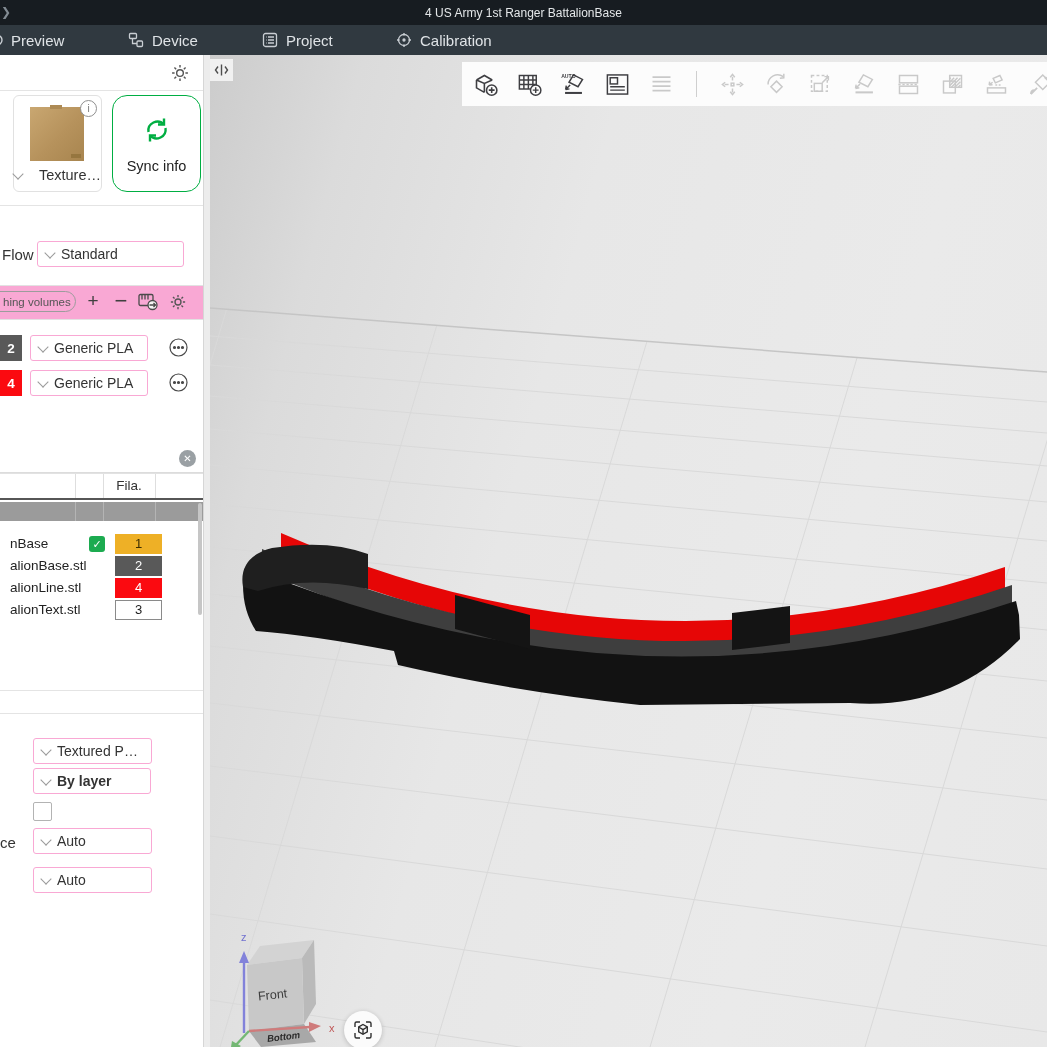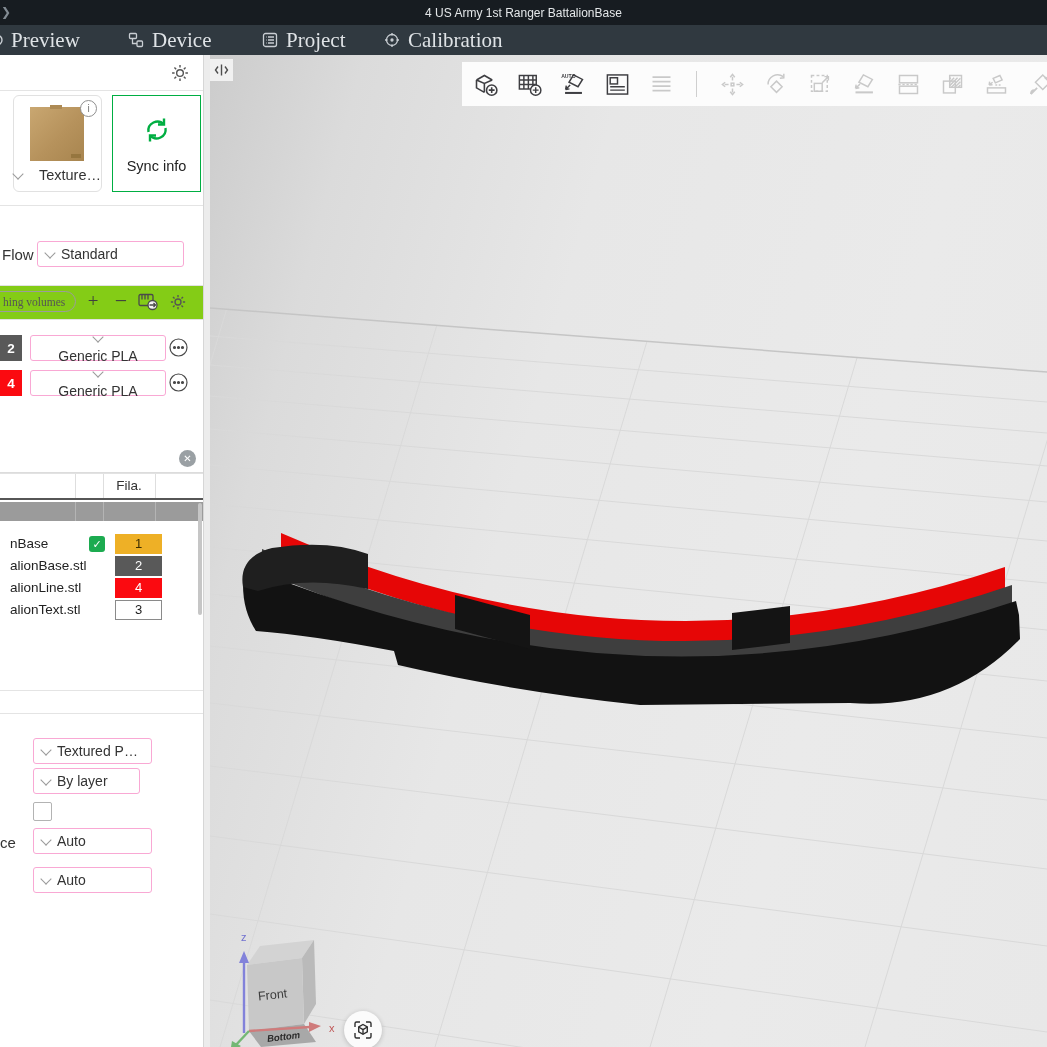--- a/index.html
+++ b/index.html
@@ -2,64 +2,64 @@
 <html><head>
 <meta charset="utf-8">
 <style>
   html,body{margin:0;padding:0;background:#888;}
   .app{position:relative;width:1047px;height:1047px;overflow:hidden;background:#fff;
        font-family:"Liberation Sans",sans-serif;-webkit-font-smoothing:antialiased;}
   
   .titlebar{position:absolute;top:0;left:0;right:0;height:25px;background:#171c21;color:#e4e7e9;
             display:flex;align-items:center;justify-content:center;font-size:12px;}
   .back-arrow{position:absolute;left:1px;top:5px;color:#828b93;font-size:12px;}
-  .tabbar{position:absolute;top:25px;left:0;right:0;height:30px;background:#303940;color:#dfe3e6;font-size:21px;font-family:Liberation Serif, serif;}
+  .tabbar{position:absolute;top:25px;left:0;right:0;height:30px;background:#303940;color:#dfe3e6;font-size:15px;}
   .tab{position:absolute;top:0;height:30px;display:flex;align-items:center;gap:8px;cursor:default;}
   .tab svg{display:block;}
   #tab-preview{left:-13px;}
   #tab-device{left:128px;}
   #tab-project{left:262px;}
-  #tab-calibration{left:384px;}
+  #tab-calibration{left:396px;}
   
   .panel{position:absolute;top:55px;left:0;width:203px;height:992px;background:#fff;overflow:hidden;
          border-right:1px solid #d6d6d6;font-size:14px;color:#333;}
   .panel .hr{position:absolute;left:0;right:0;height:0;border-top:1px solid #e4e4e4;}
   .pgear{position:absolute;top:8px;left:170px;width:20px;height:20px;color:#555;}
   .card{position:absolute;top:40px;height:95px;width:87px;border-radius:6px;background:#fff;}
   .card.plate{left:13px;border:1px solid #e1e1e1;}
-  .card.sync{left:112px;border:1.5px solid #00ae42;border-radius:0;display:flex;flex-direction:column;
+  .card.sync{left:112px;border:1.5px solid #00ae42;border-radius:15px;display:flex;flex-direction:column;
              align-items:center;justify-content:center;gap:9px;}
   .thumb{position:absolute;left:16px;top:11px;width:54px;height:54px;
          background:linear-gradient(135deg,#c9a771 0%,#b6925c 55%,#a8854f 100%);}
   .thumb:before{content:"";position:absolute;left:20px;top:-2px;width:12px;height:4px;background:#ad8a54;}
   .thumb:after{content:"";position:absolute;right:3px;bottom:3px;width:10px;height:4px;background:#96763f;}
   .info-badge{position:absolute;right:4px;top:4px;width:15px;height:15px;border:1px solid #8f8f8f;border-radius:50%;
               color:#777;font-size:10px;line-height:15px;text-align:center;background:#fff;}
   .card-label{position:absolute;left:0;right:0;bottom:8px;display:flex;align-items:center;justify-content:space-between;
               gap:5px;font-size:14.5px;color:#333;}
   .chev{width:7px;height:7px;border-left:1.5px solid #9a9a9a;border-bottom:1.5px solid #9a9a9a;
         transform:rotate(-45deg);flex:0 0 auto;margin-top:-3px;}
   .sync-label{font-size:14.5px;color:#222;}
   .flow-label{position:absolute;left:2px;top:191px;font-size:15px;}
   .dd{position:absolute;height:26px;border:1px solid #f9a8d4;border-radius:3px;background:#fff;
       display:flex;align-items:center;gap:7px;padding:0 8px;font-size:14px;color:#333;box-sizing:border-box;}
   #dd-flow{left:37px;top:186px;width:147px;}
-  .fbar{position:absolute;left:0;right:0;top:230px;height:33px;background:#84cc16;
-        border-top:1px solid #e2e2e2;border-bottom:1px solid #e2e2e2;font-family:Liberation Serif, serif;}
+  .fbar{position:absolute;left:0;right:0;top:230px;height:33px;background:#f9a8d4;
+        border-top:1px solid #e2e2e2;border-bottom:1px solid #e2e2e2;}
   .pill{position:absolute;left:-12px;top:5px;height:21px;width:88px;border:1px solid #9c9c9c;border-radius:11px;
         font-size:11.5px;color:#555;line-height:21px;padding-left:14px;box-sizing:border-box;white-space:nowrap;}
   .fbtn{position:absolute;top:1px;width:22px;height:28px;font-size:19px;color:#3f3f3f;text-align:center;line-height:28px;}
   #f-add{left:82px;} #f-del{left:110px;font-size:22px;}
   .fico{position:absolute;top:7px;color:#4a4a4a;}
   #f-ams{left:138px;} #f-gear{left:169px;width:18px;height:18px;color:#555;}
   .filrow{position:absolute;left:0;height:28px;}
   #filrow-0{top:279px;} #filrow-1{top:314px;}
   .swatch{position:absolute;left:0;top:1px;width:22px;height:26px;font-size:13.5px;font-weight:bold;
           display:flex;align-items:center;justify-content:center;}
-  .filrow .dd{left:30px;top:1px;width:136px;flex-direction:column;}
+  .filrow .dd{left:30px;top:1px;width:118px;}
   .more{position:absolute;left:169px;top:4px;width:19px;height:19px;color:#4a4a4a;}
   .advrow{position:absolute;left:0;right:0;top:357px;height:33px;border-bottom:1px solid #e0e0e0;}
   .adv-label{position:absolute;left:37px;top:7px;font-size:15px;color:#333;}
   .toggle{position:absolute;left:106px;top:8px;width:34px;height:17px;background:#c2c2c2;border-radius:9px;}
   .toggle .knob{position:absolute;left:1px;top:1px;width:15px;height:15px;background:#fff;border-radius:50%;
                 box-shadow:0 1px 2px rgba(0,0,0,.25);}
   .advico{position:absolute;top:7px;width:18px;height:18px;color:#4a4a4a;}
   #ico-list{left:142px;} #ico-expert{left:167px;}
   .searchrow{position:absolute;left:0;right:0;top:390px;height:27px;border-bottom:1px solid #dcdcdc;}
   .clearx{position:absolute;right:7px;top:5px;width:17px;height:17px;border-radius:50%;background:#9aa0a4;
@@ -74,21 +74,21 @@
   #orow-0{top:469px;} #orow-1{top:491px;} #orow-2{top:513px;} #orow-3{top:535px;}
   .oname{position:absolute;left:2px;top:3px;white-space:nowrap;}
   .ocheck{position:absolute;left:81px;top:3px;width:16px;height:16px;background:#1cab50;border-radius:3px;
           color:#fff;font-size:11px;line-height:16px;text-align:center;}
   .obadge{position:absolute;left:107px;top:1px;width:45px;height:18px;border:1px solid transparent;
           text-align:center;font-size:13px;line-height:18px;}
   .tscroll{position:absolute;left:198px;top:448px;width:4px;height:112px;background:#c6c6c6;border-radius:2px;}
   .panel .hr.b1{top:635px;} .panel .hr.b2{top:658px;}
   .setrow-label{position:absolute;left:0;top:779px;font-size:15px;color:#333;}
   #dd-plate{left:33px;top:683px;width:119px;}
-  #dd-bylayer{left:33px;top:713px;width:107px;}
+  #dd-bylayer{left:33px;top:713px;width:118px;font-weight:bold;}
   .setcheck{position:absolute;left:33px;top:747px;width:17px;height:17px;border:1px solid #b3b3b3;
             border-radius:2px;background:#fff;}
   #dd-auto1{left:33px;top:773px;width:119px;}
   #dd-auto2{left:33px;top:812px;width:119px;}
   
   .strip{position:absolute;top:55px;left:204px;width:6px;height:992px;background:#ececec;}
   .viewport{position:absolute;top:55px;left:210px;width:837px;height:992px;overflow:hidden;
             background:linear-gradient(105deg,#cccccc 0%,#dbdbdb 14%,#e7e7e7 38%,#eaeaea 70%,#e8e8e8 100%);}
   .collapse{position:absolute;left:0;top:4px;width:23px;height:22px;background:#f1f1f1;color:#4e4e4e;
             display:flex;align-items:center;justify-content:center;}

